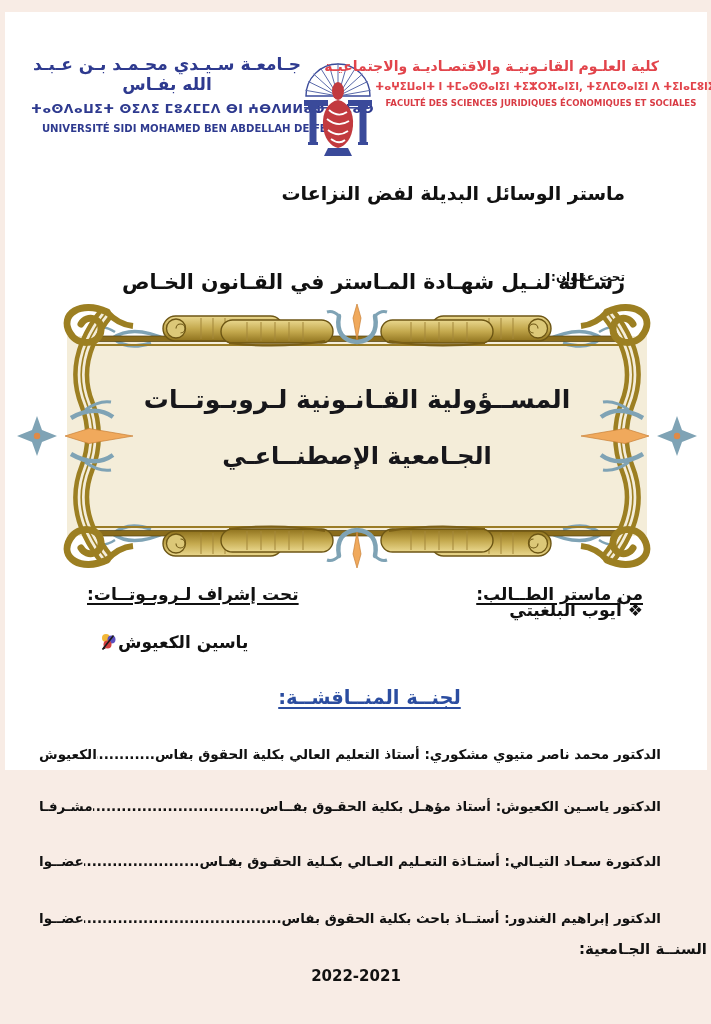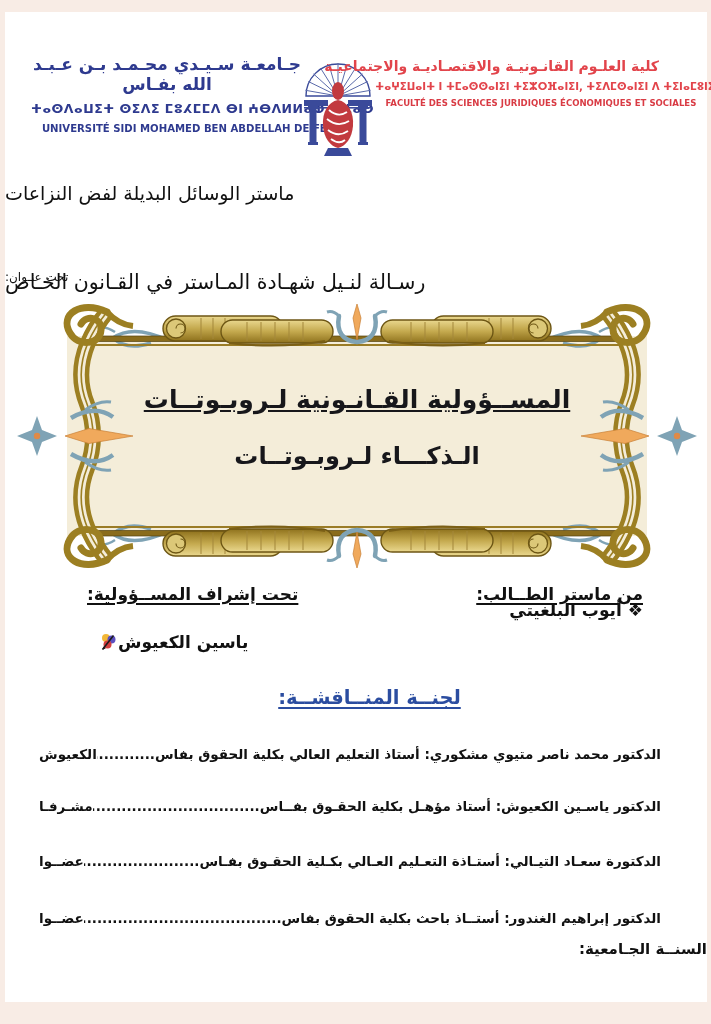--- a/index.html
+++ b/index.html
@@ -4,53 +4,53 @@
 <title>Thesis Cover Page</title>
 <style>
   html,body{margin:0;padding:0;}
   body{
     width:711px;height:1024px;position:relative;overflow:hidden;
     background:#f8ece5;
     font-family:"DejaVu Sans", sans-serif;
     -webkit-font-smoothing:antialiased;
   }
   .page{
-    position:absolute;left:5px;top:12px;width:702px;height:990px;
+    position:absolute;left:5px;top:12px;width:702px;height:758px;
     background:#ffffff;
   }
   .abs{position:absolute;}
   .rtl{direction:rtl;unicode-bidi:embed;}
   .u{text-decoration:underline;text-underline-offset:3px;text-decoration-thickness:1.5px;}
 
   
   .logo-left{left:26px;top:42px;width:272px;color:#2e3a8f;text-align:center;}
   .logo-left .ar{font-size:17px;font-weight:bold;}
   .logo-left .tif{font-size:12.5px;font-weight:bold;margin-top:7px;letter-spacing:.5px;white-space:nowrap;}
   .logo-left .fr{font-size:11px;font-weight:bold;margin-top:6px;white-space:nowrap;transform:scaleX(.92);transform-origin:center;}
   .emblem-box{left:296px;top:36px;width:74px;height:118px;}
   .logo-right{left:366px;top:46px;width:288px;color:#e2444b;text-align:right;}
   .logo-right .ar{font-size:14px;font-weight:bold;white-space:nowrap;}
   .logo-right .tif{font-size:10.5px;font-weight:bold;margin-top:6px;white-space:nowrap;transform:scaleX(.97);transform-origin:center;}
   .logo-right .fr{font-size:9.5px;font-weight:bold;margin-top:5px;white-space:nowrap;transform:scaleX(.9);transform-origin:center;color:#d93b44;}
 
   
-  .intro-line{left:0;right:82px;text-align:left;font-weight:normal;direction:rtl;color:#111;}
+  .intro-line{left:0;right:82px;text-align:right;font-weight:bold;direction:rtl;color:#111;}
   .intro-master{top:170px;font-size:19px;}
   .intro-thesis{top:212px;font-size:20.5px;margin-top:46px;}
   .intro-under{top:258px;font-size:12px;}
 
   
   .frame{left:10px;top:290px;width:684px;height:268px;}
   .frame svg{position:absolute;left:0;top:0;}
   .frame-title{
     position:absolute;left:80px;right:80px;top:46px;bottom:64px;
     display:flex;flex-direction:column;align-items:center;justify-content:center;gap:28px;
     direction:rtl;color:#17171b;
   }
-  .frame-title .t1{font-size:25px;font-weight:bold;white-space:nowrap;text-decoration:underline;}
+  .frame-title .t1{font-size:25px;font-weight:bold;white-space:nowrap;}
   .frame-title .t2{font-size:24px;font-weight:bold;white-space:nowrap;}
 
   
   .prep{font-size:17px;font-weight:bold;direction:rtl;color:#111;white-space:nowrap;}
   .head-student{top:572px;right:64px;}
   .head-sup{top:572px;left:82px;}
   .name-student{top:588px;right:64px;}
   .name-sup{top:620px;left:96px;}
   .pen-icon{display:inline-block;vertical-align:-3px;margin-right:2px;}
 
@@ -172,26 +172,26 @@
         <path d="M56,116 q24,-14 42,-1" fill="none" stroke="#7fa3b5" stroke-width="4.5"></path>
         <path d="M56,152 q24,14 42,1" fill="none" stroke="#7fa3b5" stroke-width="4.5"></path>
         <path d="M70,108 q14,-10 26,-8" fill="none" stroke="#7fa3b5" stroke-width="3"></path>
         <path d="M70,160 q14,10 26,8" fill="none" stroke="#7fa3b5" stroke-width="3"></path>
       </g>
       <use href="#sideorn" transform="matrix(-1,0,0,1,684,0)"></use>
     </svg>
 
     <div class="frame-title">
       <div class="t1">المســؤولية القـانـونية لـروبـوتــات</div>
-      <div class="t2">الـذكـــاء لـروبـوتــات</div>
+      <div class="t2">الجـامعية الإصطنــاعـي</div>
     </div>
   </div>
 
   <div class="abs prep head-student u">من ماستر الطــالب:</div>
-  <div class="abs prep head-sup u">تحت إشراف المســؤولية:</div>
+  <div class="abs prep head-sup u">تحت إشراف لـروبـوتــات:</div>
 
   <div class="abs prep name-student">
     <span>❖</span>
     <span>أيوب البلغيتي</span>
   </div>
 
   <div class="abs prep name-sup">
     <span>ياسين الكعيوش</span><span class="pen-icon"><svg width="15" height="18" viewBox="0 0 15 18">
           <circle cx="5" cy="5" r="4" fill="#f2b737"></circle>
           <circle cx="10.5" cy="6.5" r="4" fill="#5b4fc0"></circle>
@@ -218,14 +218,15 @@
     <span class="dots">......................................................................................................................................................</span>
     <span class="r">عضــوا</span>
   </div>
   <div class="abs crow crow4">
     <span class="t">الدكتور إبراهيم الغندور: أستــاذ باحث بكلية الحقوق بفاس</span>
     <span class="dots">......................................................................................................................................................</span>
     <span class="r">عضــوا</span>
   </div>
 
   <div class="abs year-label">السنــة الجـامعية:</div>
+  <div class="abs year-value">2022-2021</div>
 
 </div>
 
 </body></html>

